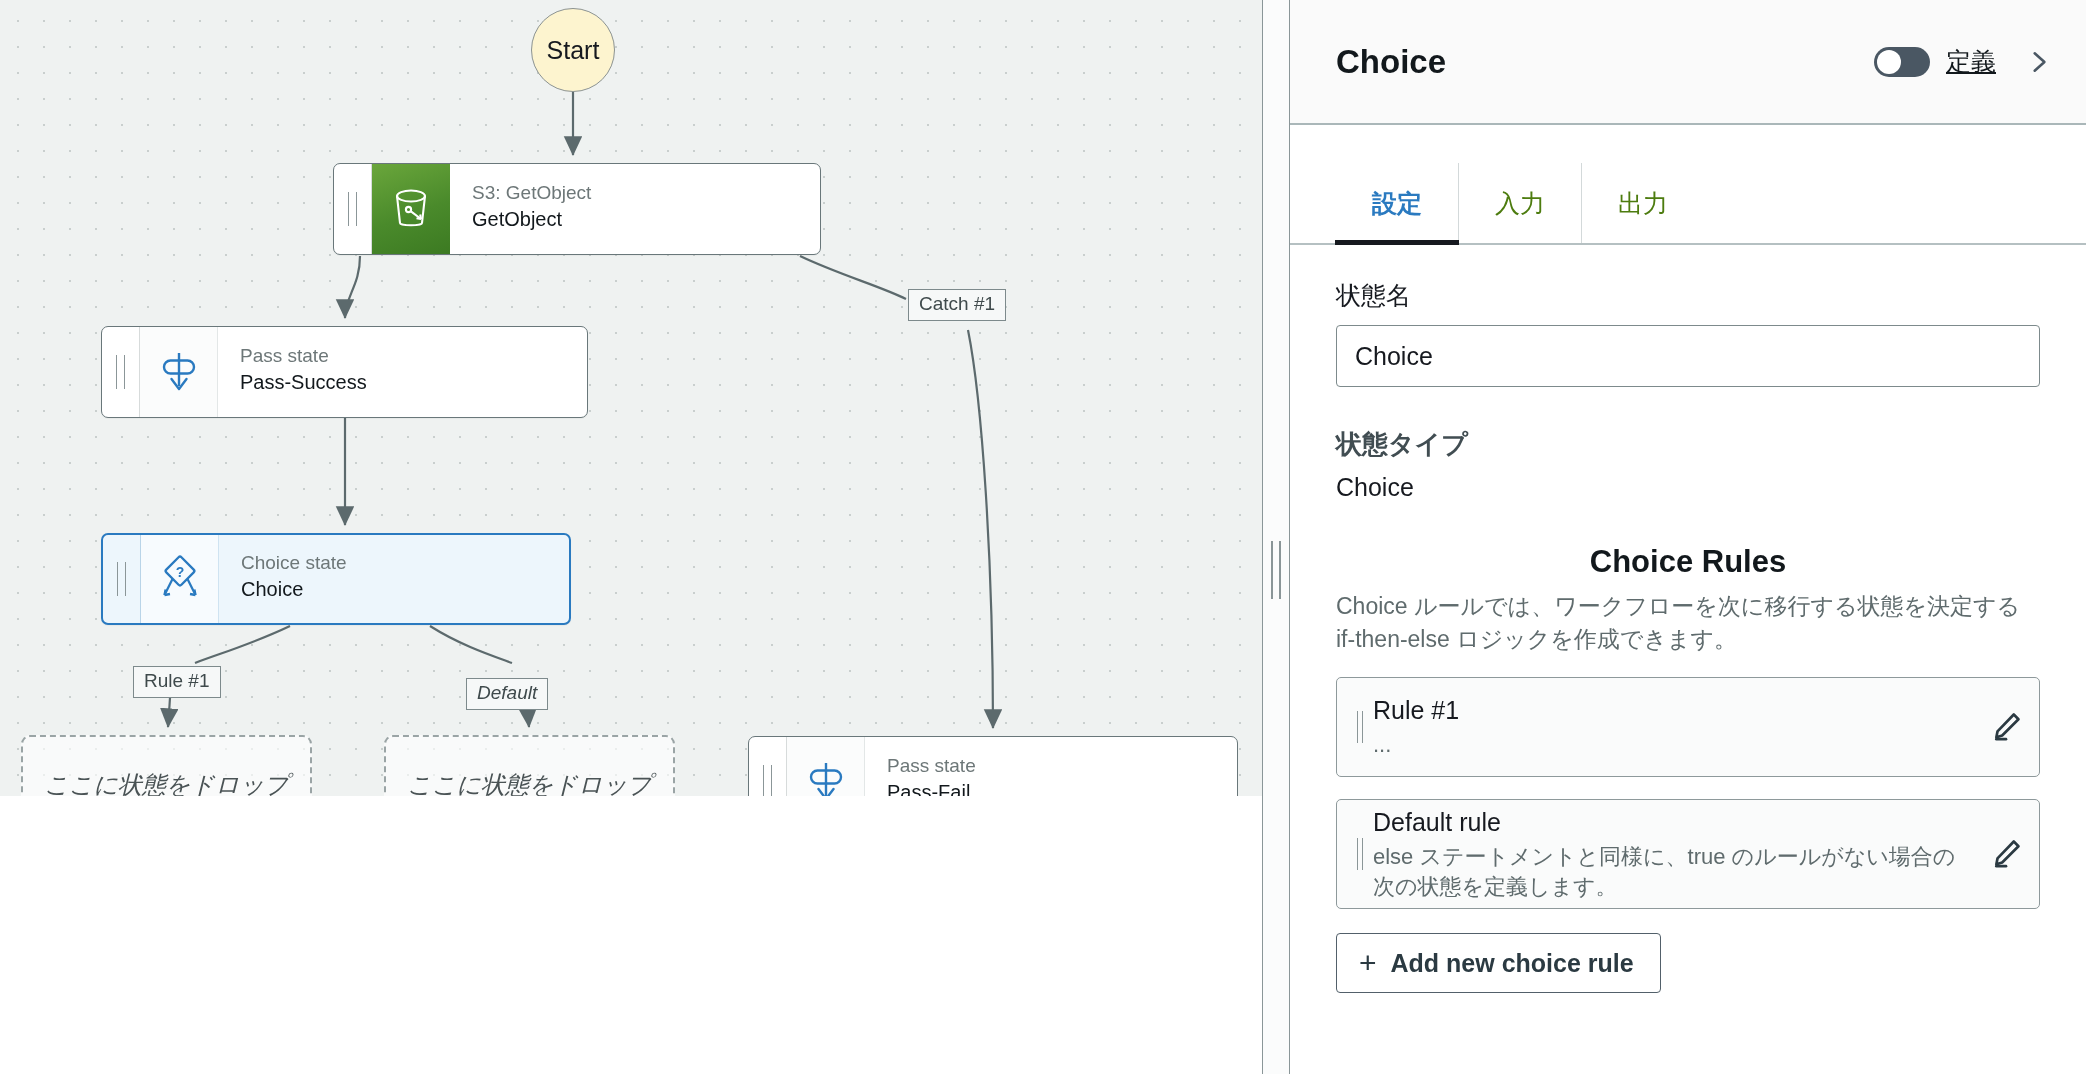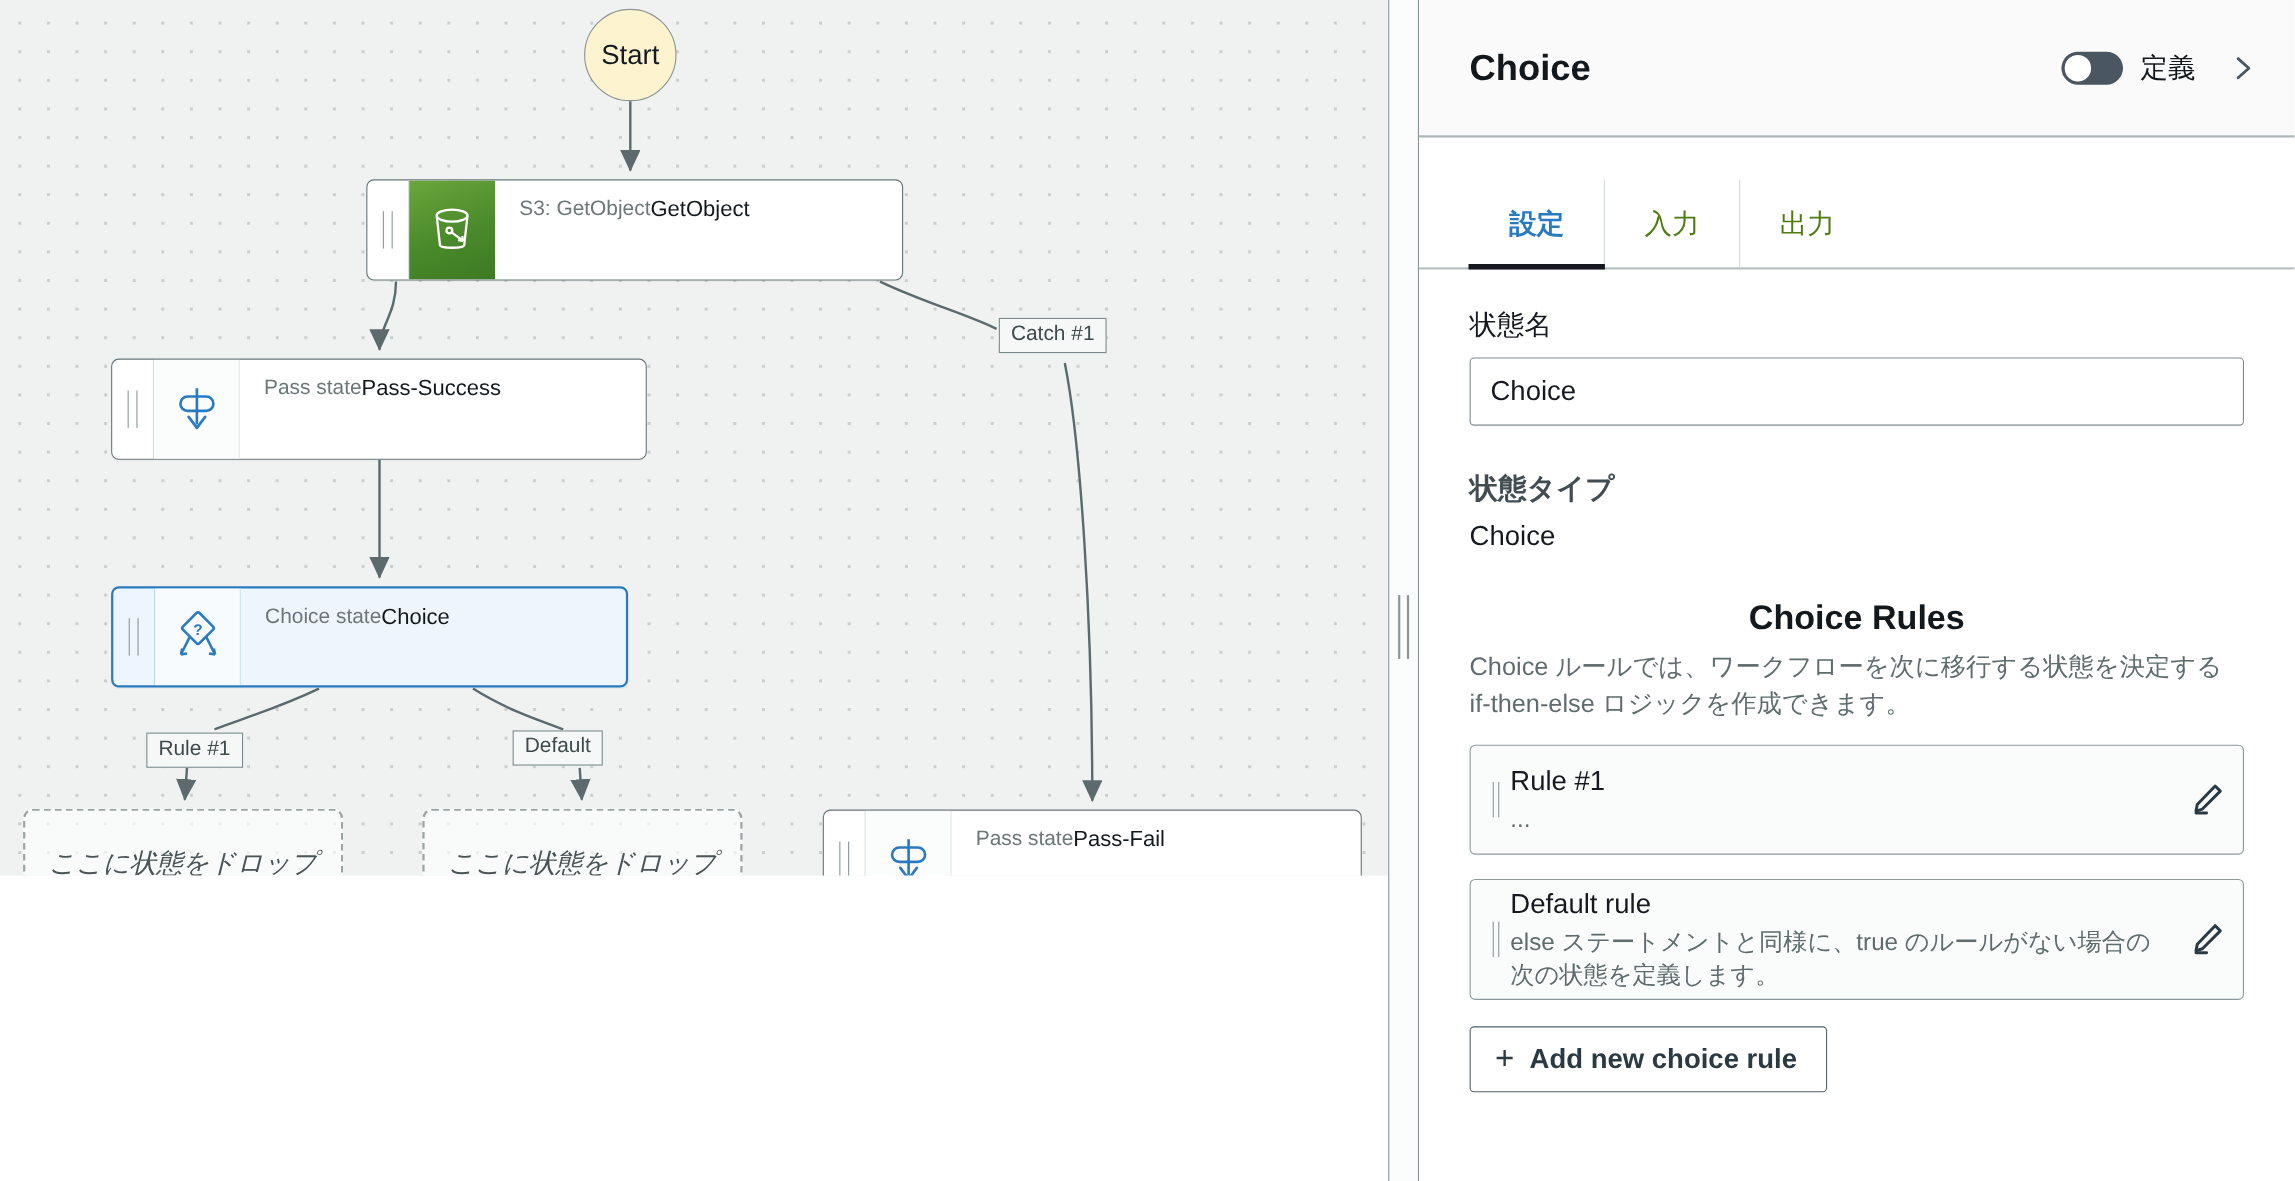--- a/index.html
+++ b/index.html
@@ -65,21 +65,21 @@
     border-right: 1.5px solid #8b9698;
   }
   .ico-cell {
     flex: 0 0 78px;
     display: flex; align-items: center; justify-content: center;
     background: #fbfcfc;
     border-right: 1px solid #e3e7e7;
   }
   .state-card.selected .ico-cell { background: #f7fbfe; border-right-color: #cfe3f1; }
   .ico-cell.s3 { background: linear-gradient(160deg,#6aa63b 0%,#4a8a2b 55%,#3c7a22 100%); border-right: none; }
-  .labels { padding: 14px 18px 19px 22px; display: flex; flex-direction: row; justify-content: center; }
+  .labels { padding: 14px 18px 19px 22px; display: flex; flex-direction: column; justify-content: center; }
   .lab-type { font-size: 19px; color: #6d7778; line-height: 1.25; margin-bottom: 2px; }
   .lab-name { font-size: 20px; color: #12181c; line-height: 1.25; }
 
   #node-s3     { left: 333px; top: 163px; width: 488px; height: 92px; }
   #node-pass1  { left: 101px; top: 326px; width: 487px; height: 92px; }
   #node-choice { left: 101px; top: 533px; width: 470px; height: 92px; }
   #node-passfail{ left: 748px; top: 736px; width: 490px; height: 92px; }
 
   
   .edge-label {
@@ -87,21 +87,21 @@
     background: #f6f8f8;
     border: 1.5px solid #7d8a8c;
     color: #3f4a4c;
     font-size: 19px;
     padding: 3px 10px 4px;
     white-space: nowrap;
     line-height: 1.2;
   }
   #lbl-catch   { left: 908px; top: 289px; }
   #lbl-rule1   { left: 133px; top: 666px; }
-  #lbl-default { left: 466px; top: 664px; }
+  #lbl-default { left: 466px; top: 678px; font-style: italic; }
 
   
   .dropzone {
     position: absolute;
     border: 2px dashed #9aa4a5;
     border-radius: 9px;
     background: rgba(255,255,255,0.62);
     display: flex; align-items: center; justify-content: center;
     color: #4a5355; font-size: 24px; font-style: italic;
     overflow: hidden; white-space: nowrap;
@@ -140,21 +140,21 @@
   .panel-title { font-size: 33px; font-weight: bold; color: #12181c; flex: 1 1 auto; }
   .toggle {
     width: 56px; height: 30px; border-radius: 15px;
     background: #4a5763; position: relative; flex: 0 0 56px; cursor: pointer;
   }
   .toggle .knob {
     position: absolute; left: 3px; top: 3px;
     width: 24px; height: 24px; border-radius: 50%;
     background: #ffffff;
   }
-  .toggle-label { font-size: 25px; color: #12181c; margin-left: 2px; }
+  .toggle-label { font-size: 25px; color: #12181c; margin-left: 2px; text-decoration: underline; }
   .chev { width: 26px; height: 26px; margin-left: 16px; cursor: pointer; display:block; }
 
   .tabs {
     display: flex; align-items: stretch;
     padding: 0 46px;
     border-bottom: 2px solid #b5c0c2;
     height: 82px; flex: 0 0 82px;
     margin-top: 38px;
   }
   .tab {

